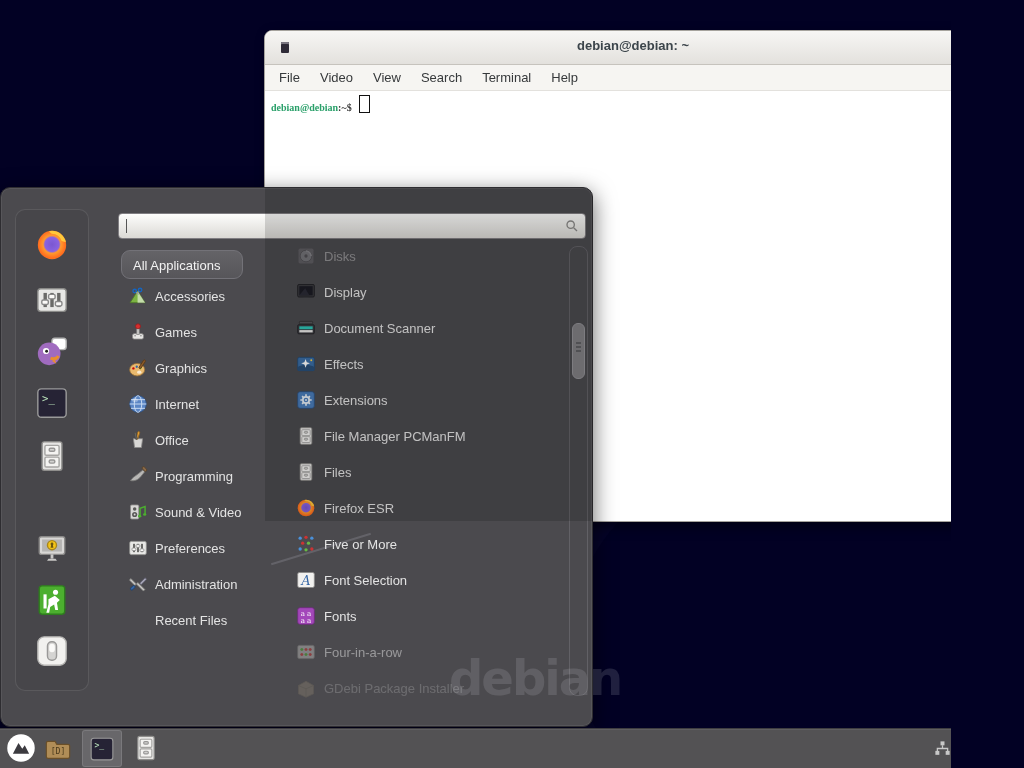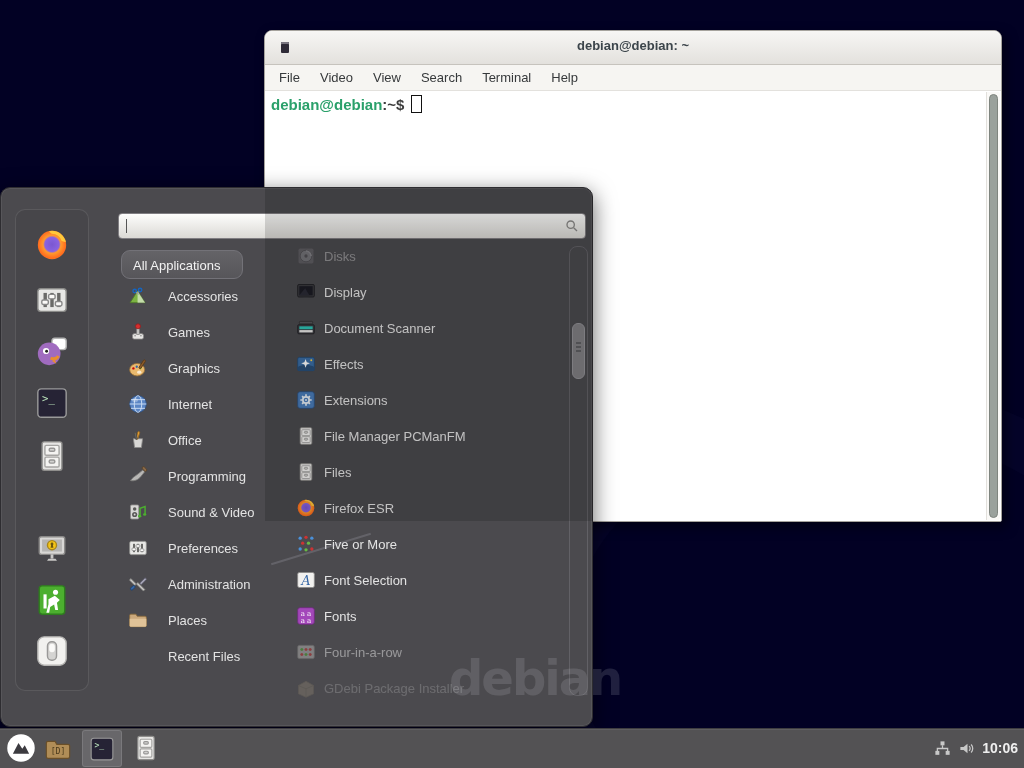--- a/index.html
+++ b/index.html
@@ -1,17 +1,17 @@
 <!DOCTYPE html>
 <html><head>
 <meta charset="utf-8">
 <style>
   html,body{margin:0;padding:0;width:1024px;height:768px;overflow:hidden;
     font-family:"Liberation Sans",sans-serif;background:#020124;}
-  #desktop{position:absolute;inset:0;width:1024px;height:768px;background:#020124;overflow:hidden;}
+  #desktop{position:absolute;inset:0;width:951px;height:768px;background:#020124;overflow:hidden;}
   .swirl{position:absolute;left:520px;top:380px;width:560px;height:420px;border-radius:50%;
     border:50px solid rgba(100,100,170,0.04);pointer-events:none;}
 
   
   #terminal-window{position:absolute;left:264px;top:30px;width:736px;height:490px;
     border:1px solid #a6a39d;border-radius:8px 8px 2px 2px;
     box-shadow:4px 5px 12px rgba(0,0,0,0.5);background:#ffffff;}
   .titlebar{position:absolute;left:0;top:0;right:0;height:33px;
     background:linear-gradient(#f7f6f4,#e3e1dd);border-bottom:1px solid #c6c3bd;
     border-radius:7px 7px 0 0;}
@@ -21,21 +21,21 @@
     font-size:13px;font-weight:bold;color:#3c454b;}
   .win-btn{position:absolute;top:39px;width:14px;height:14px;color:#45545e;cursor:default;}
   .wb-min{right:80px;top:40px}.wb-min::after{content:"";position:absolute;left:2px;top:9px;width:9px;height:2px;background:#45545e;}
   .wb-max{right:48px;top:40px}.wb-max::after{content:"";position:absolute;left:2px;top:2px;width:7px;height:7px;border:2px solid #45545e;}
   .wb-close{right:16px;font-size:14px;font-weight:bold;line-height:14px;text-align:center;}
   .menubar{position:absolute;left:0;top:34px;right:0;height:25px;background:#f6f5f2;
     border-bottom:1px solid #e3e1dd;font-size:13px;color:#36393b;}
   .menubar span{display:inline-block;padding:0 10px;line-height:25px;}
   .menubar span:first-child{margin-left:4px;}
   .term-body{position:absolute;left:0;top:60px;right:0;bottom:0;background:#fff;
-    font-family:Liberation Sans, sans-serif;font-size:15px;padding:4px 0 0 6px;box-sizing:border-box;}
+    font-family:Liberation Serif, serif;font-size:10px;padding:4px 0 0 6px;box-sizing:border-box;}
   .p-user{color:#2aa06a;font-weight:bold;}
   .p-rest{color:#3c3c3c;font-weight:bold;}
   .term-cursor{display:inline-block;width:9px;height:16px;border:1.5px solid #111;
     vertical-align:text-bottom;margin-left:7px;}
   .term-scrollbar{position:absolute;top:1px;right:1px;bottom:1px;width:13px;
     background:#faf9f7;border-left:1px solid #e2e0dc;border-radius:0 2px 2px 0;}
   .term-thumb{position:absolute;left:2px;right:2px;top:2px;bottom:2px;
     background:#9aa19c;border:1px solid #7f857f;border-radius:5px;}
 
   
@@ -53,21 +53,21 @@
   .search-bar{position:absolute;left:117px;top:25px;width:468px;height:26px;}
   .search-input{width:100%;height:100%;box-sizing:border-box;border:1px solid #807e82;
     border-radius:4px;background:linear-gradient(#fdfdfc,#dbd9d5);padding:0 26px 0 8px;
     font-size:13px;color:#333;outline:none;}
   .search-caret{position:absolute;left:8px;top:6px;width:1px;height:14px;background:#555;}
   .search-glyph{position:absolute;right:6px;top:5px;width:16px;height:16px;}
   #categories{position:absolute;left:120px;top:90px;width:150px;}
   .allapps-btn{position:absolute;left:120px;top:62px;width:122px;height:29px;
     background:linear-gradient(#646367,#57565a);border:1px solid #737278;border-radius:9px;
     color:#f2f2f2;font-size:13px;line-height:29px;padding-left:11px;box-sizing:border-box;cursor:pointer;}
-  .cat-row,.app-row{height:36px;display:flex;align-items:center;gap:20px;
+  .cat-row,.app-row{height:36px;display:flex;align-items:center;gap:7px;
     padding-left:7px;color:#e3e3e3;font-size:13px;cursor:pointer;}
   .cat-row .ic,.app-row .ic{width:20px;height:20px;flex:0 0 20px;}
   .cat-row .ic svg,.app-row .ic svg{width:20px;height:20px;}
   #apps{position:absolute;left:288px;top:50px;width:278px;}
   .app-row{gap:8px;}
   .menu-scrollbar{position:absolute;left:568px;top:58px;width:17px;height:448px;
     border:1px solid #626166;border-radius:8px;}
   .menu-thumb{position:absolute;left:2px;top:76px;width:11px;height:54px;
     background:#807f83;border:1px solid #939297;border-radius:6px;}
   .menu-thumb::after{content:"";position:absolute;left:3px;top:22px;width:5px;height:2px;
@@ -270,27 +270,20 @@
           <span>Preferences</span>
         </div>
         <div class="cat-row">
           <span class="ic"><svg viewBox="0 0 24 24">
               <path d="M3.5 5.5L10 12l-1.8 1.8L1.7 7.3A4.5 4.5 0 0 1 3.5 5.5z" fill="#c8c7c5" stroke="#7a7977"></path>
               <path d="M10 12l8.5 8.5 1.8-1.8L11.8 10.2z" fill="#c8c7c5" stroke="#7a7977"></path>
               <path d="M20.5 4.5L14 11l1.8 1.8 6.5-6.5a5 5 0 0 0-1.8-1.8z" fill="#a8a7b8" stroke="#5a596a"></path>
               <rect x="2.5" y="15" width="6.5" height="3.2" rx="1.6" transform="rotate(-45 5.7 16.6)" fill="#3465a4" stroke="#1f3f6a"></rect>
             </svg></span>
           <span>Administration</span>
-        </div>
-        <div class="cat-row">
-          <span class="ic"><svg viewBox="0 0 24 24">
-              <path d="M2 6.5A1.5 1.5 0 0 1 3.5 5h6l1.5 2.5h9.5A1.5 1.5 0 0 1 22 9v9.5a1.5 1.5 0 0 1-1.5 1.5h-17A1.5 1.5 0 0 1 2 18.5z" fill="#cba97c" stroke="#8a6a3a"></path>
-              <path d="M2 10.5h20v8a1.5 1.5 0 0 1-1.5 1.5h-17A1.5 1.5 0 0 1 2 18.5z" fill="#e0c398"></path>
-            </svg></span>
-          <span>Places</span>
         </div>
         <div class="cat-row">
           <span class="ic"></span>
           <span>Recent Files</span>
         </div>
       </div>
     <div id="apps">
         <div class="app-row" style="opacity:0.45">
           <span class="ic"><svg viewBox="0 0 24 24">
               <rect x="3" y="3" width="18" height="18" rx="2" fill="#77767c"></rect>

